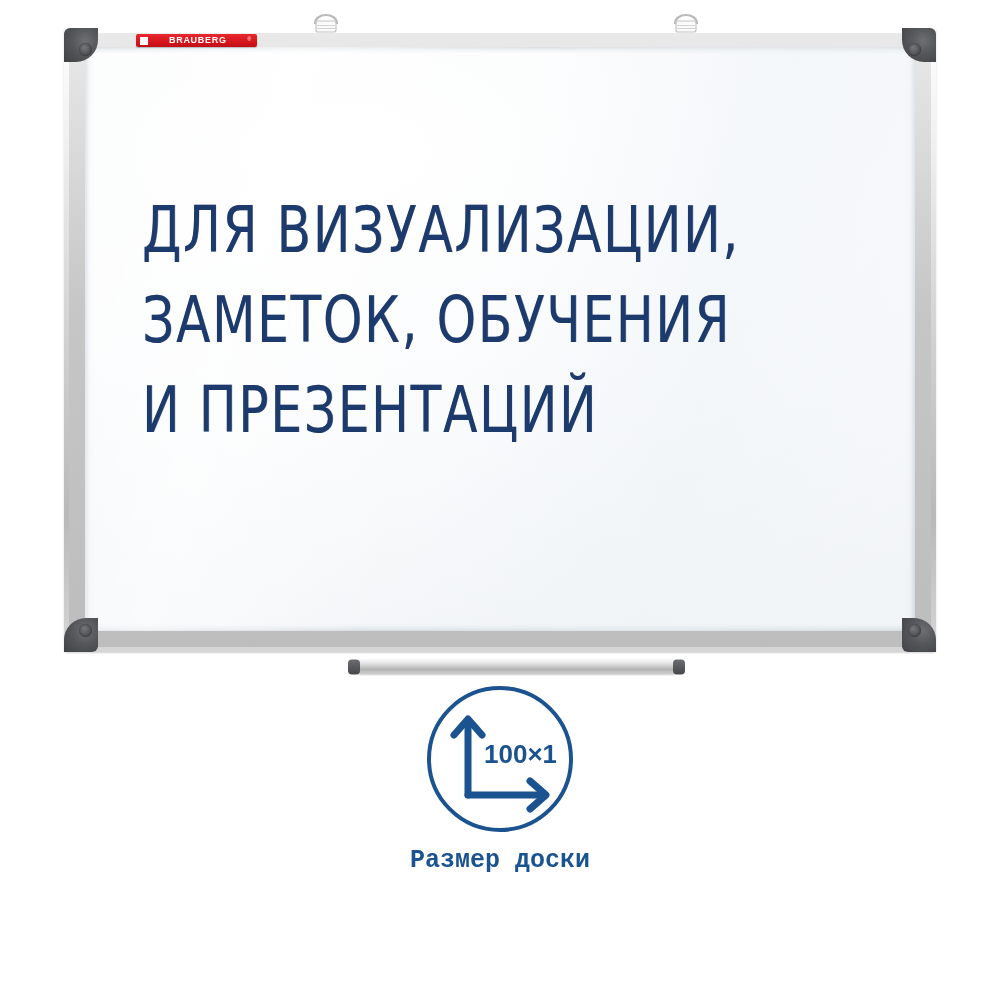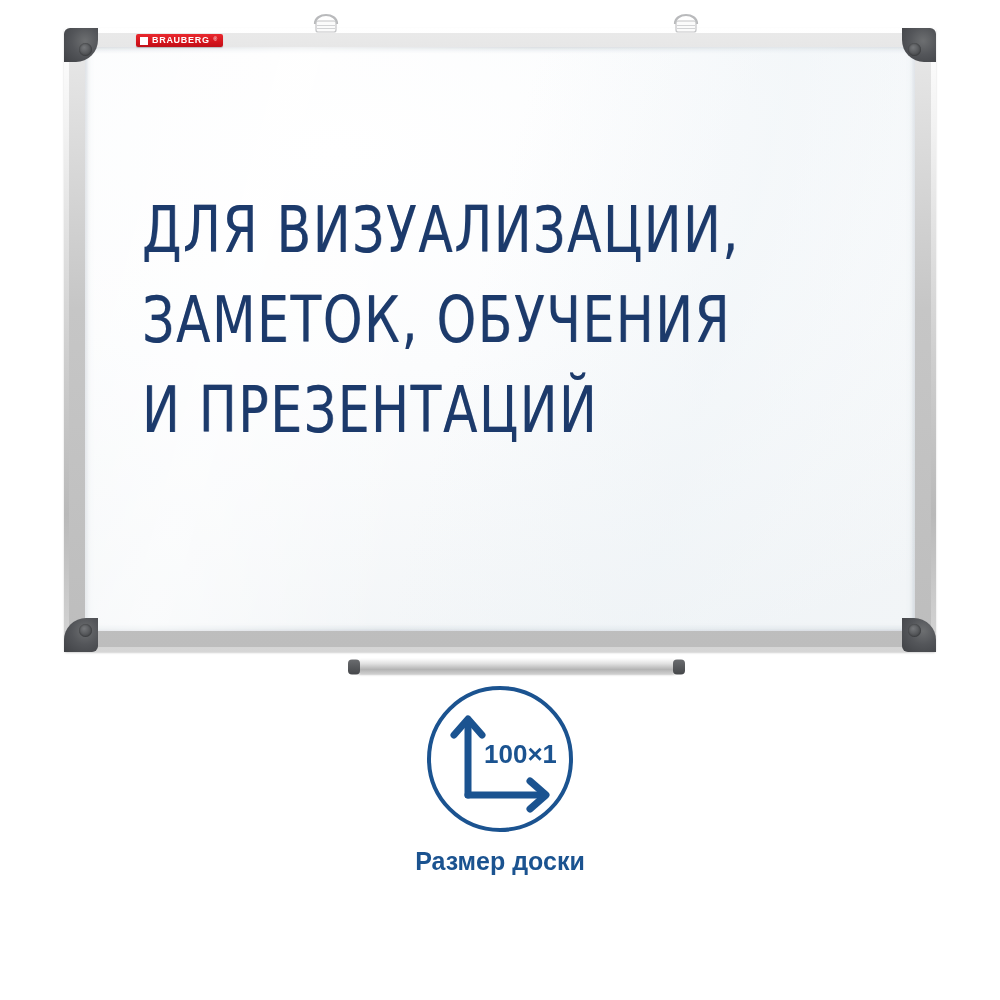--- a/index.html
+++ b/index.html
@@ -114,21 +114,21 @@
   .corner.br::after { left: 6px; top: 6px; }
 
   
   .brand {
     position: absolute;
     left: 72px;
     top: 6px;
     z-index: 5;
     display: flex;
     align-items: center;
-    gap: 4px;
+    gap: 21px;
     padding: 2px 6px 2px 4px;
     border-radius: 2px;
     background: linear-gradient(180deg,#e8292f 0%, #d6151c 60%, #bf1018 100%);
     box-shadow: 0 1px 1px rgba(0,0,0,0.2);
   }
   .brand-mark {
     width: 8px; height: 8px;
     background: #ffffff;
     flex: none;
   }
@@ -211,21 +211,21 @@
     height: 146px;
     border-radius: 50%;
     border: 4px solid #1b5390;
     display: flex;
     align-items: center;
     justify-content: center;
   }
   .feature-label {
     margin-top: 14px;
     color: #1b5390;
-    font-family: Liberation Sans, sans-serif;
+    font-family: Liberation Mono, monospace;
     font-size: 25px;
     font-weight: bold;
     line-height: 1.2;
     text-align: center;
     white-space: pre-line;
   }
 </style>
 </head>
 <body>
 

